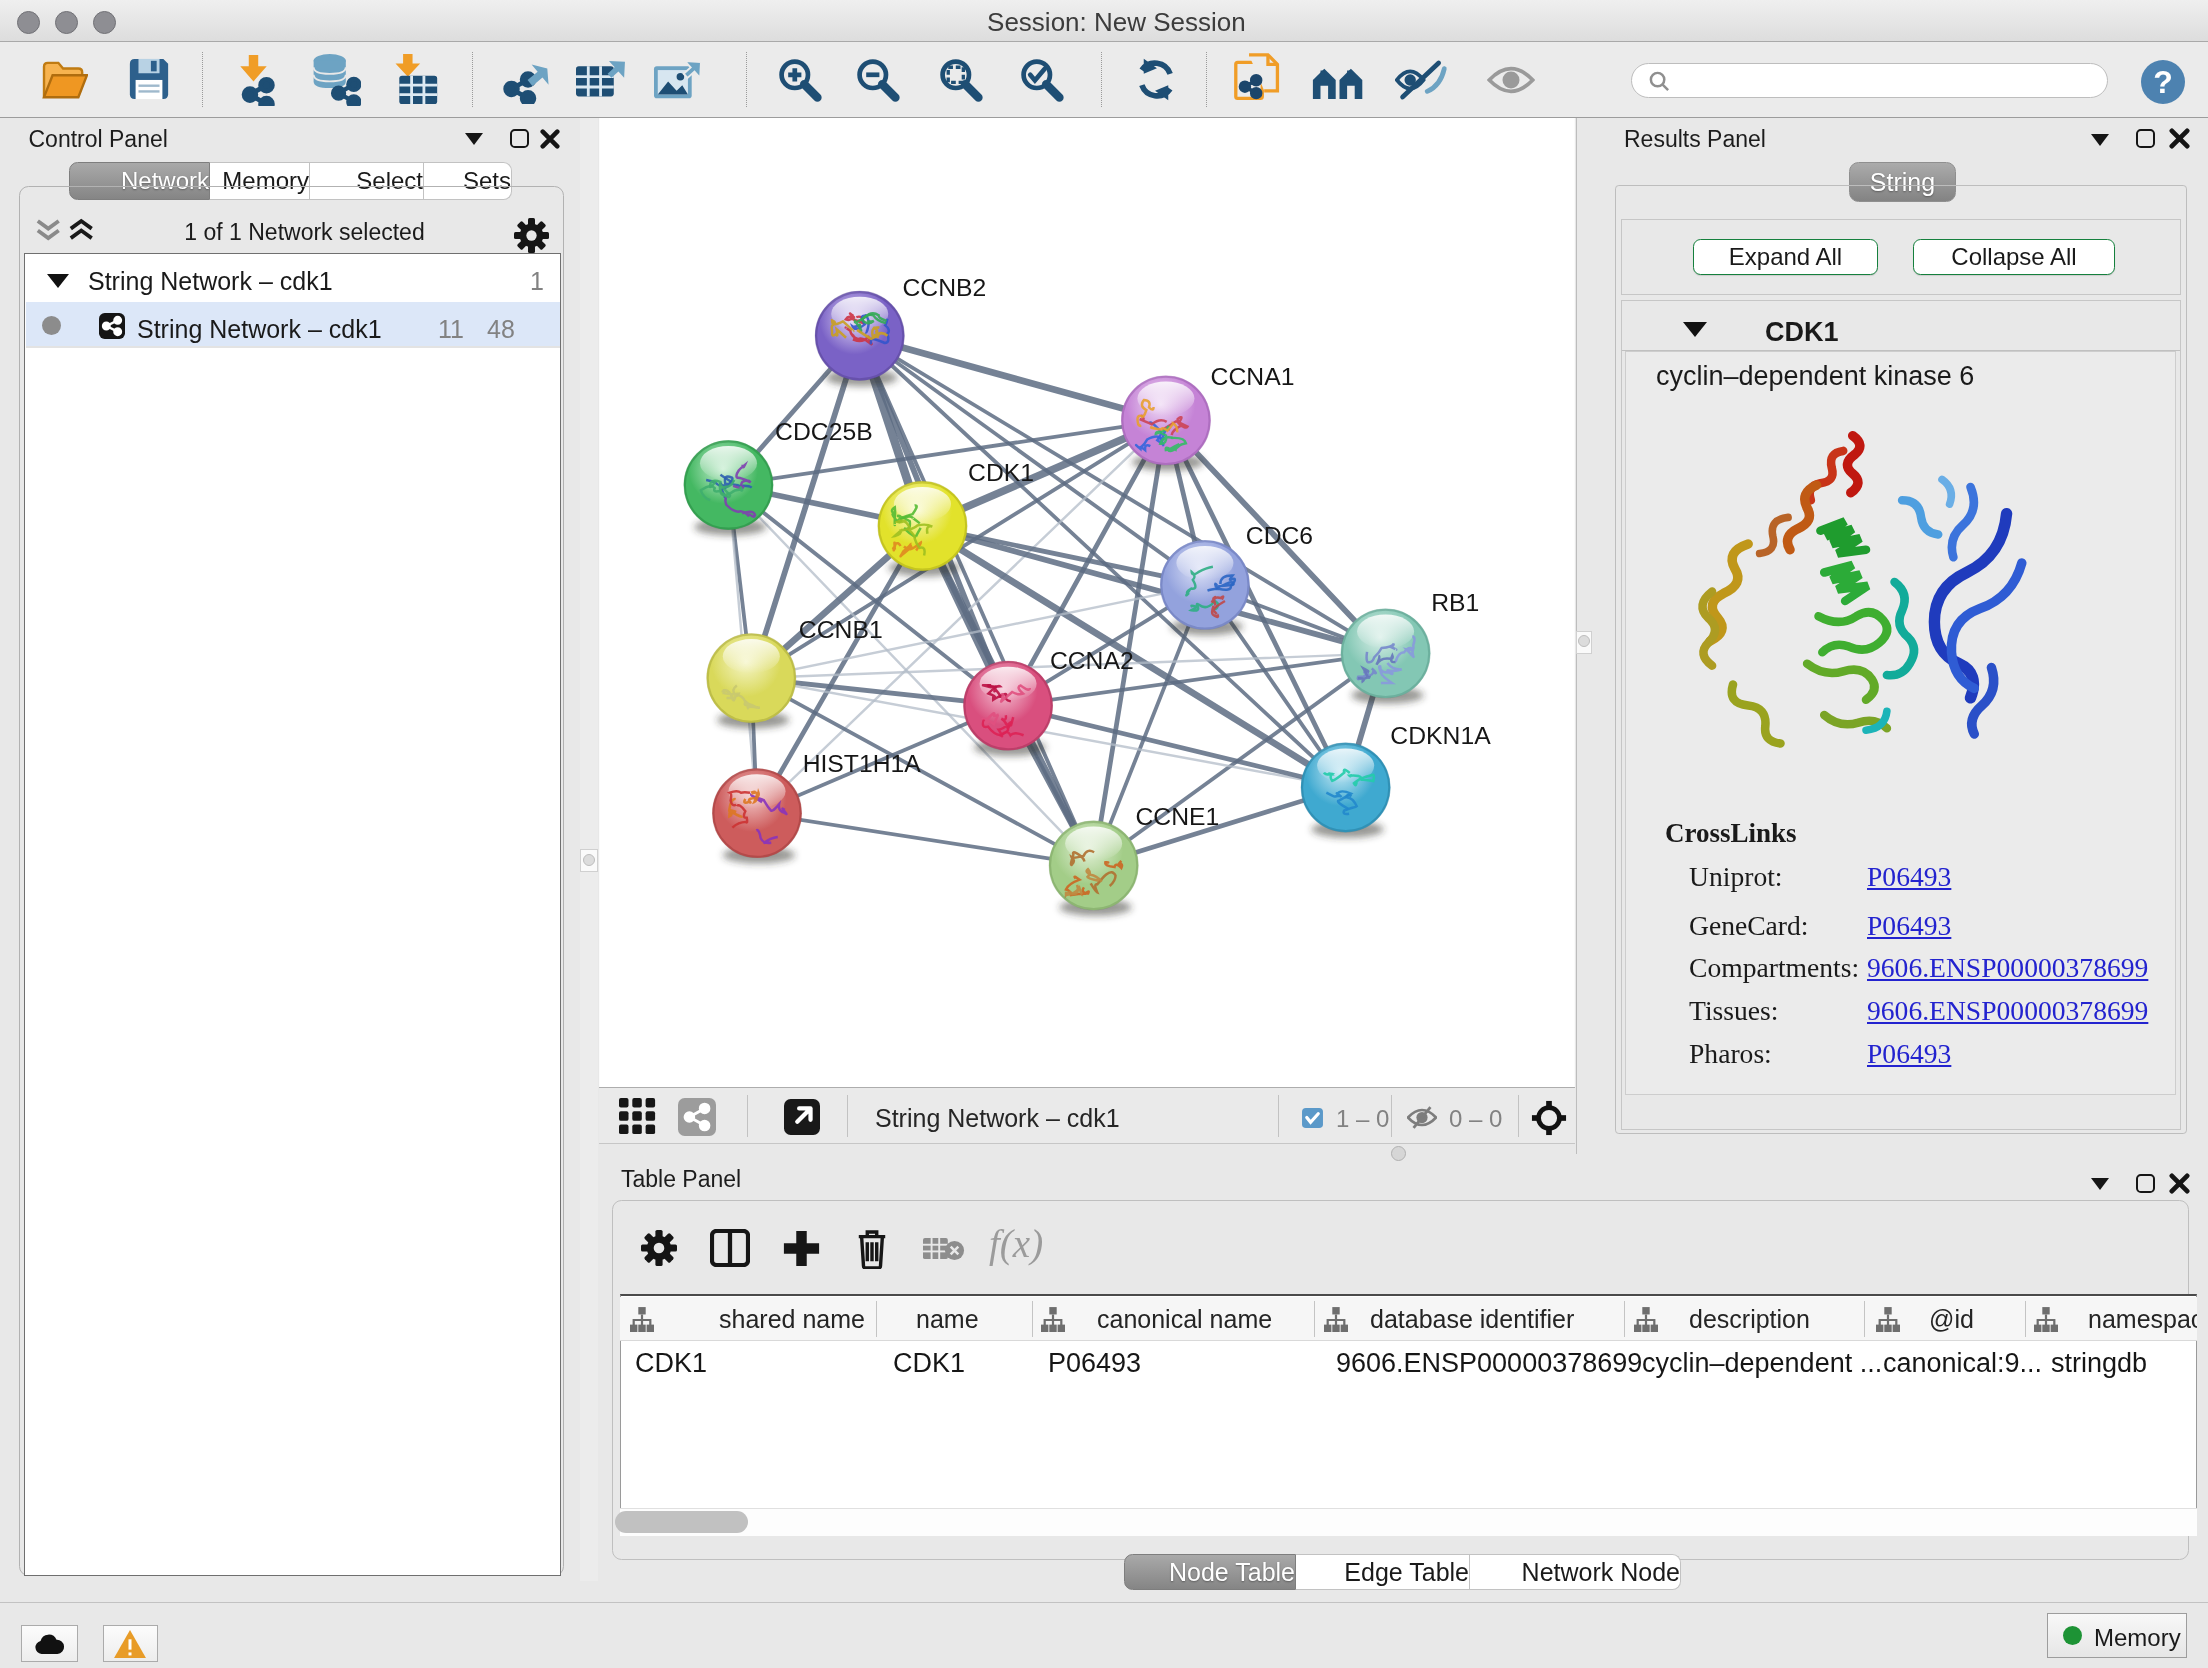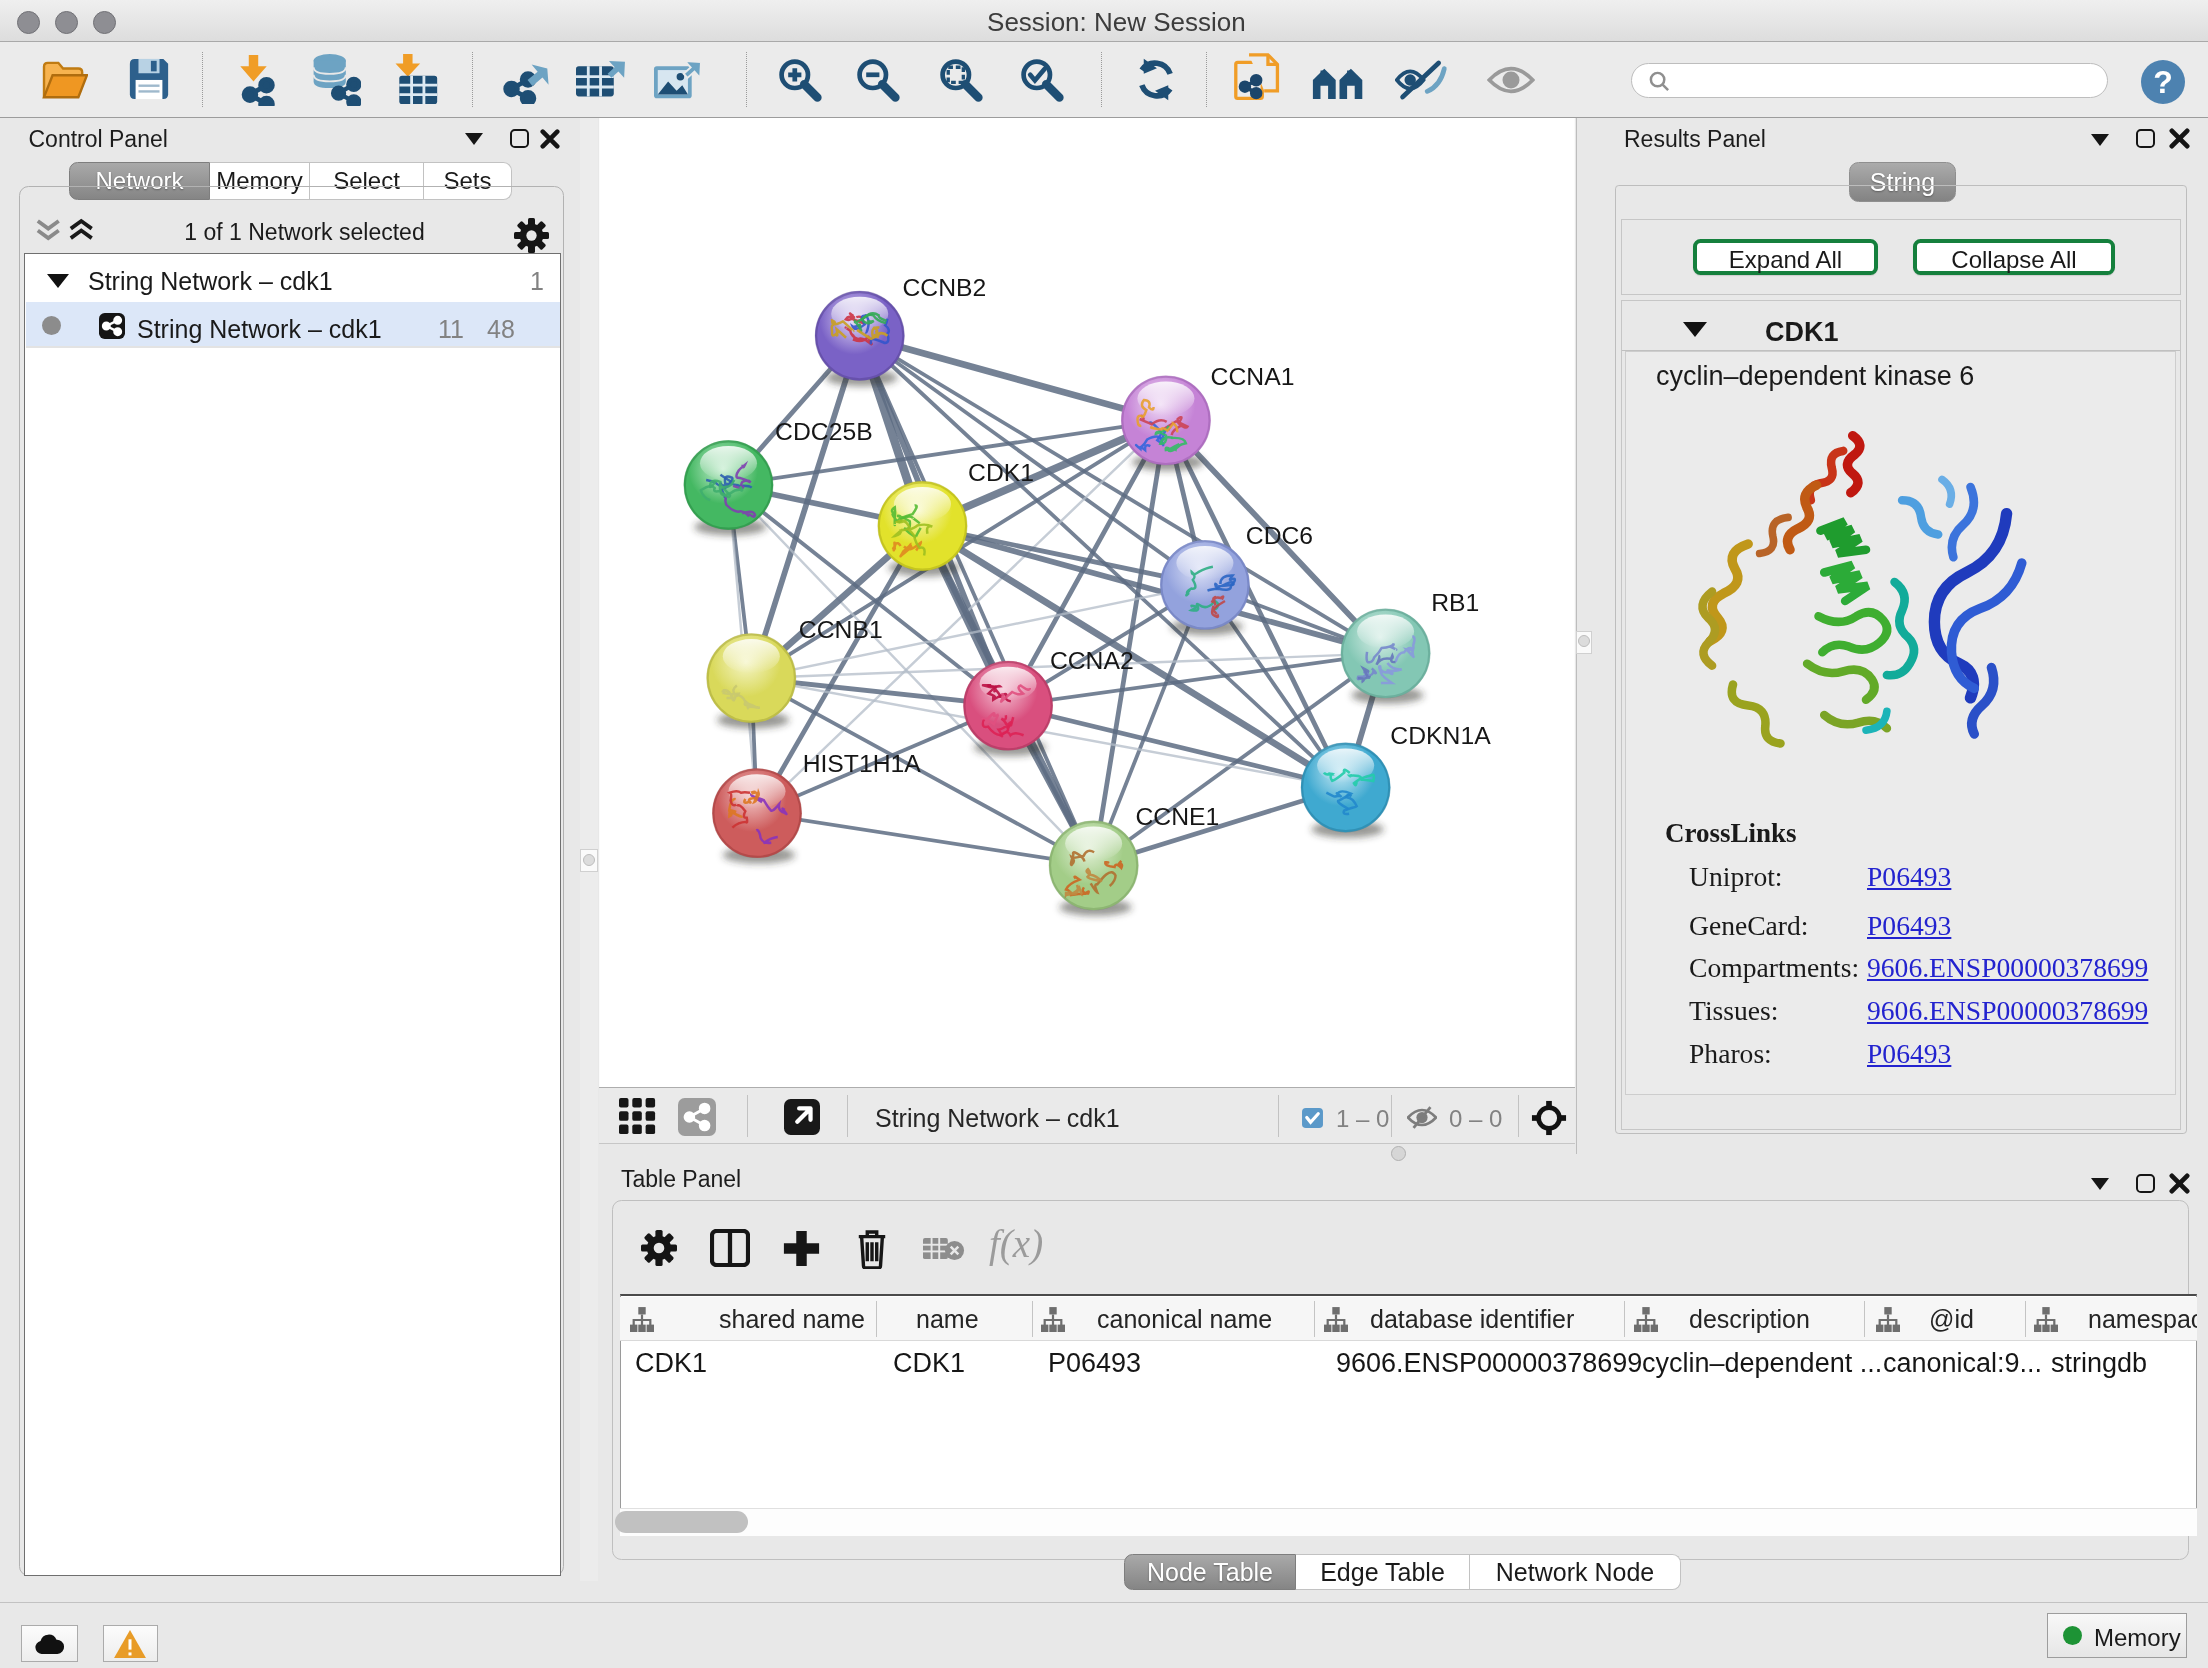--- a/index.html
+++ b/index.html
@@ -3,23 +3,23 @@
 *{margin:0;padding:0;box-sizing:border-box}
 html,body{width:2208px;height:1668px;background:#e8e8e8;font-family:"Liberation Sans",sans-serif;color:#1a1a1a;position:relative;overflow:hidden}
 .ab{position:absolute}
 .tt{font-size:23px;color:#1c1c1c}
 .gray{color:#828282}
 svg{display:block}
 .vsep{position:absolute;width:0;border-left:1.9px dotted #9a9a9a}
 .tri{width:0;height:0;border-left:9.5px solid transparent;border-right:9.5px solid transparent;border-top:12.4px solid #151515}
 .sqi{width:19px;height:19px;border:2.9px solid #151515;border-radius:4.8px}
 .tabrow{display:flex}
-.tab{height:38px;line-height:36px;text-align:center;font-size:24px;background:#fff;border:1px solid #c2c2c2;border-left:none}
+.tab{height:38px;line-height:36px;text-align:right;font-size:24px;background:#fff;border:1px solid #c2c2c2;border-left:none}
 .tab.sel{background:linear-gradient(#a9a9a9,#858585);color:#fff;border:1px solid #7e7e7e;text-shadow:0 1px 1.9px rgba(0,0,0,.35)}
-.btn{background:#fff;border:4px solid #15803d;border-radius:7.6px;font-size:24px;text-align:center;box-shadow:0 1px 1px rgba(0,0,0,.12)}
+.btn{background:#fff;border:1px solid #15803d;border-radius:7.6px;font-size:24px;text-align:center;box-shadow:0 1px 1px rgba(0,0,0,.12)}
 a.lk{color:#2323cf;text-decoration:underline}
 </style></head><body>
 
 <div class="ab" style="left:0;top:0;width:2208px;height:42px;background:linear-gradient(#efefef,#dddddd);border-bottom:1px solid #a9a9a9"></div>
 <div class="ab" style="left:17px;top:10.5px;width:23px;height:23px;border-radius:50%;background:#8e8e93;border:1px solid #717176"></div>
 <div class="ab" style="left:55px;top:10.5px;width:23px;height:23px;border-radius:50%;background:#8e8e93;border:1px solid #717176"></div>
 <div class="ab" style="left:93px;top:10.5px;width:23px;height:23px;border-radius:50%;background:#8e8e93;border:1px solid #717176"></div>
 <div class="ab" style="left:12.4px;top:6.7px;width:2208px;text-align:center;font-size:26px;color:#3c3c3c;font-weight:500">Session: New Session</div>
 <div class="ab" style="left:0;top:42px;width:2208px;height:76px;background:#ebebeb;border-bottom:1px solid #9c9c9c"></div>
 <svg class="ab" style="left:42px;top:59px" width="46" height="42" viewBox="0 0 48 44">

